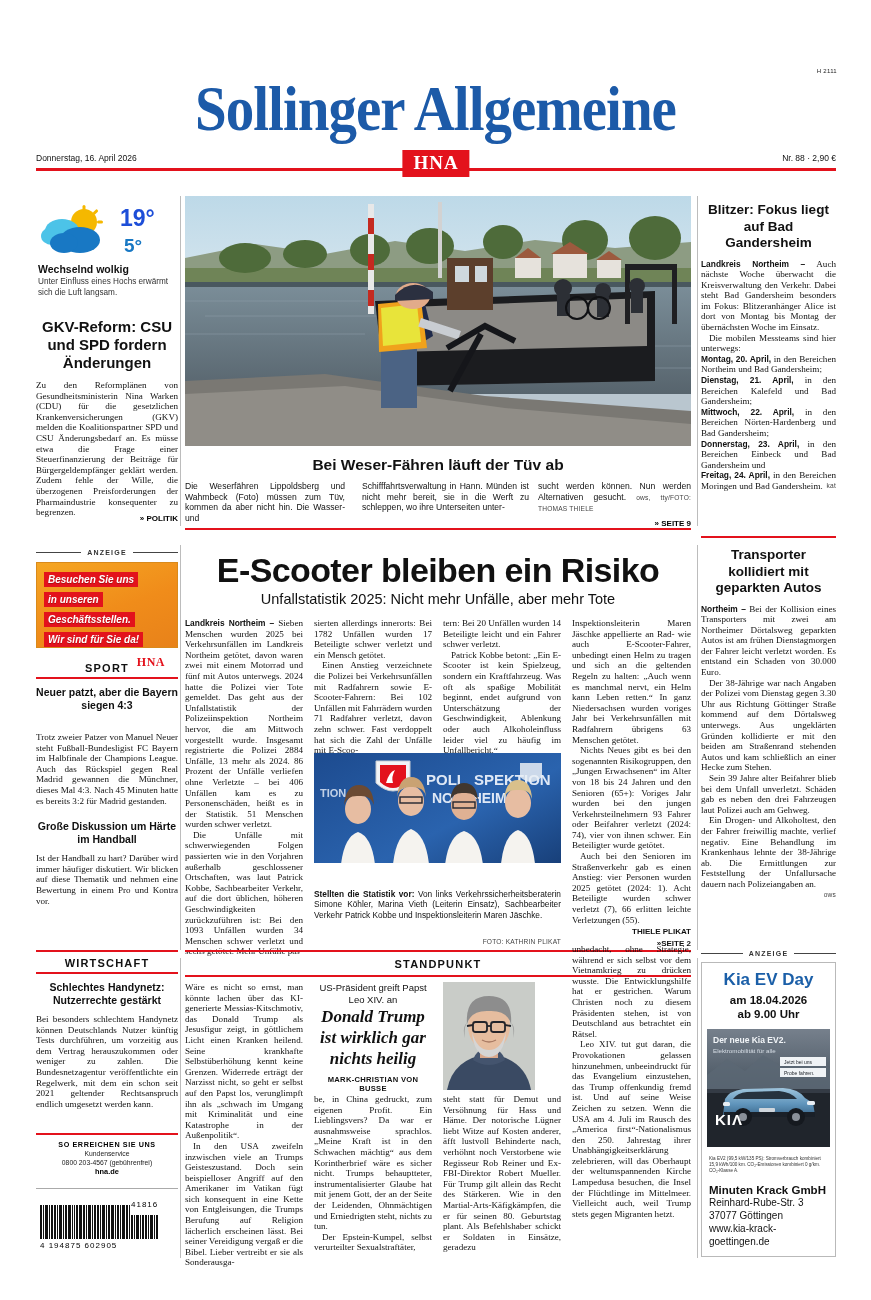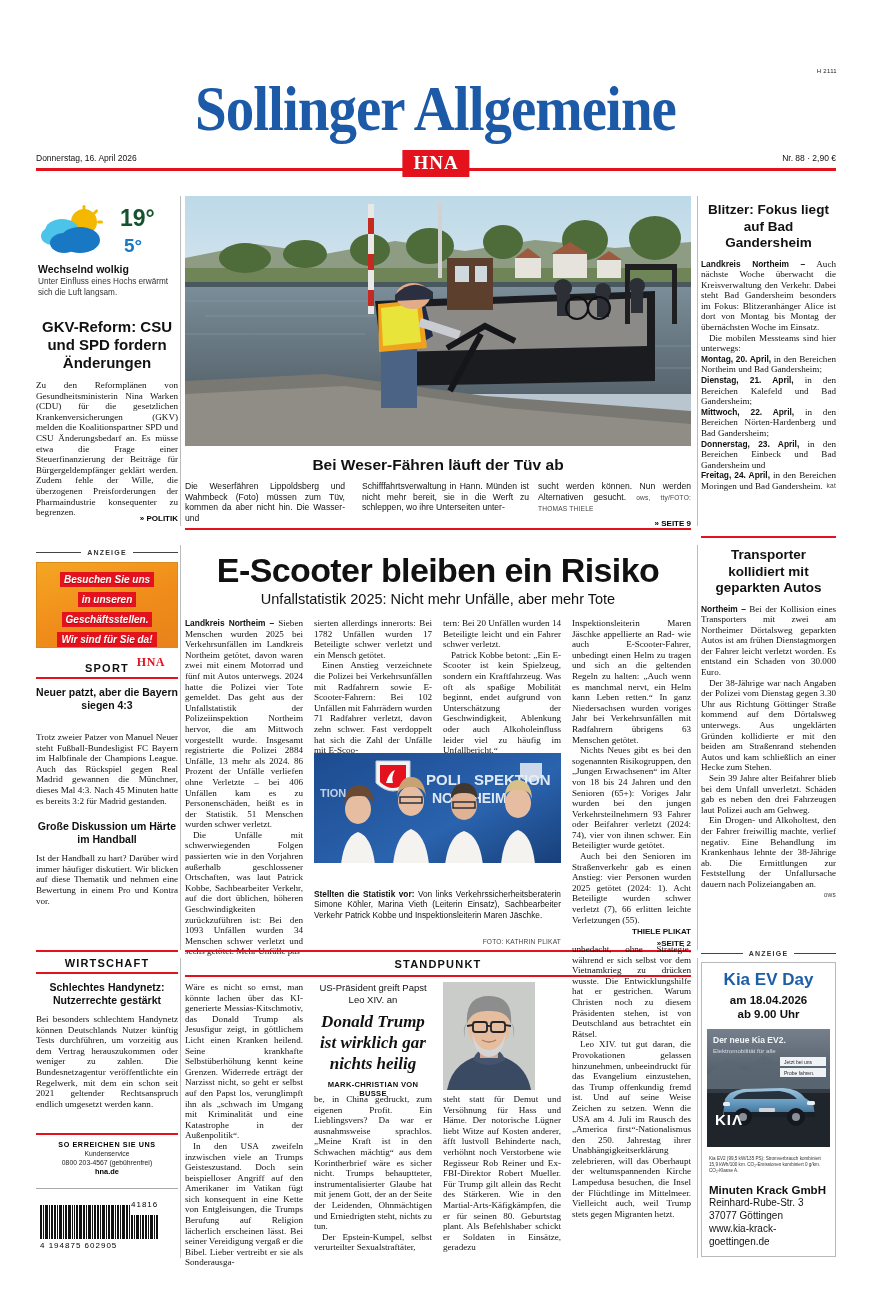--- a/index.html
+++ b/index.html
@@ -45,21 +45,21 @@
   
   .col-left { position:absolute; left:36px; width:142px; }
   .col-right { position:absolute; left:701px; width:135px; }
 
   .vline { position:absolute; width:1px; background:#bcbcbc; }
   .hline-red { position:absolute; height:2px; background:#e3121c; }
   .hline-gray { position:absolute; height:1px; background:#aaa; }
 
   .wx-temp-hi {
     position:absolute; font-family:"Liberation Sans", sans-serif; font-weight:700;
-    font-size:23px; color:#14532d;
+    font-size:23px; color:#1d4ed8;
   }
   .wx-temp-lo {
     position:absolute; font-family:"Liberation Sans", sans-serif; font-weight:700;
     font-size:19px; color:#1878c4;
   }
   .wx-title {
     position:absolute; font-family:"Liberation Sans", sans-serif; font-weight:700;
     font-size:10.5px; color:#111;
   }
   .wx-sub {
@@ -341,21 +341,21 @@
   <div class="hline-red" style="left:185px; top:528px; width:506px;"></div>
   <div class="hline-red" style="left:701px; top:536px; width:135px;"></div>
   <div class="vline" style="left:180px; top:545px; height:405px;"></div>
   <div class="vline" style="left:697px; top:545px; height:405px;"></div>
 
   <div class="anz-wrap" style="left:36px; top:549px; width:142px;">
     <span class="bar"></span>
     <span class="anzeige-lbl">ANZEIGE</span>
     <span class="bar"></span>
   </div>
-  <div class="hna-ad" style="left:36px; top:562px; width:142px; height:86px;text-align:center;">
+  <div class="hna-ad" style="left:36px; top:562px; width:142px; height:86px;">
     <div style="padding:6px 7px 5px;">
       <div class="hna-ad-line">Besuchen Sie uns</div><br>
       <div class="hna-ad-line">in unseren</div><br>
       <div class="hna-ad-line">Geschäftsstellen.</div><br>
       <div class="hna-ad-line">Wir sind für Sie da!</div>
       <div class="hna-ad-foot">
         <span class="hna-ad-url">◉ <span>hna.de</span></span>
         <span class="hna-ad-logo">HNA</span>
       </div>
     </div>
@@ -548,21 +548,21 @@
 
   <div class="hline-red" style="left:185px; top:950px; width:506px;"></div>
   <div class="vline" style="left:180px; top:958px; height:300px;"></div>
   <div class="vline" style="left:697px; top:958px; height:300px;"></div>
 
   <div class="section-label" style="position:absolute; left:185px; top:958px; width:506px;">STANDPUNKT</div>
   <div class="hline-red" style="left:185px; top:975px; width:506px;"></div>
 
   <div style="position:absolute; left:314px; top:982px; width:118px;">
     <div class="sp-kicker">US-Präsident greift Papst Leo XIV. an</div>
-    <div class="sp-head" style="margin-top:5px;font-style:italic;">Donald Trump ist wirklich gar nichts heilig</div>
+    <div class="sp-head" style="font-style:italic;">Donald Trump ist wirklich gar nichts heilig</div>
     <div class="sp-author" style="margin-top:6px;">MARK-CHRISTIAN VON BUSSE</div>
   </div>
 
   <div class="photo" style="left:443px; top:982px; width:92px; height:108px; background:#c8ccc6;">
     <svg width="92" height="108" viewBox="0 0 92 108" preserveAspectRatio="none">
       <rect width="92" height="108" fill="#c3c7c2"></rect>
       <rect width="92" height="108" fill="#cfd2cd" opacity=".5"></rect>
 
       <path d="M4 108 q6 -32 42 -36 q36 4 42 36 z" fill="#3a4a63"></path>
       <path d="M30 78 q16 10 32 0 q-4 -12 -16 -12 q-12 0 -16 12z" fill="#44546e"></path>

